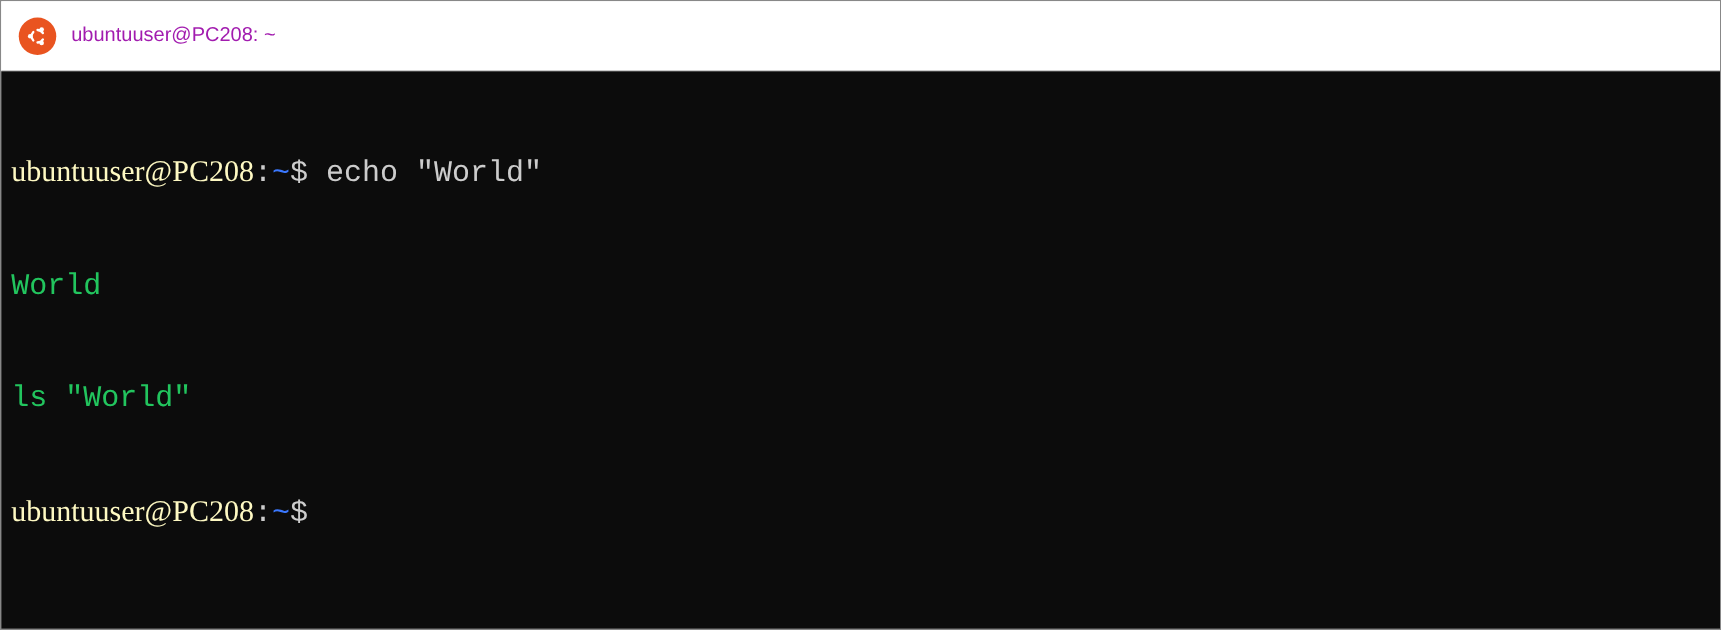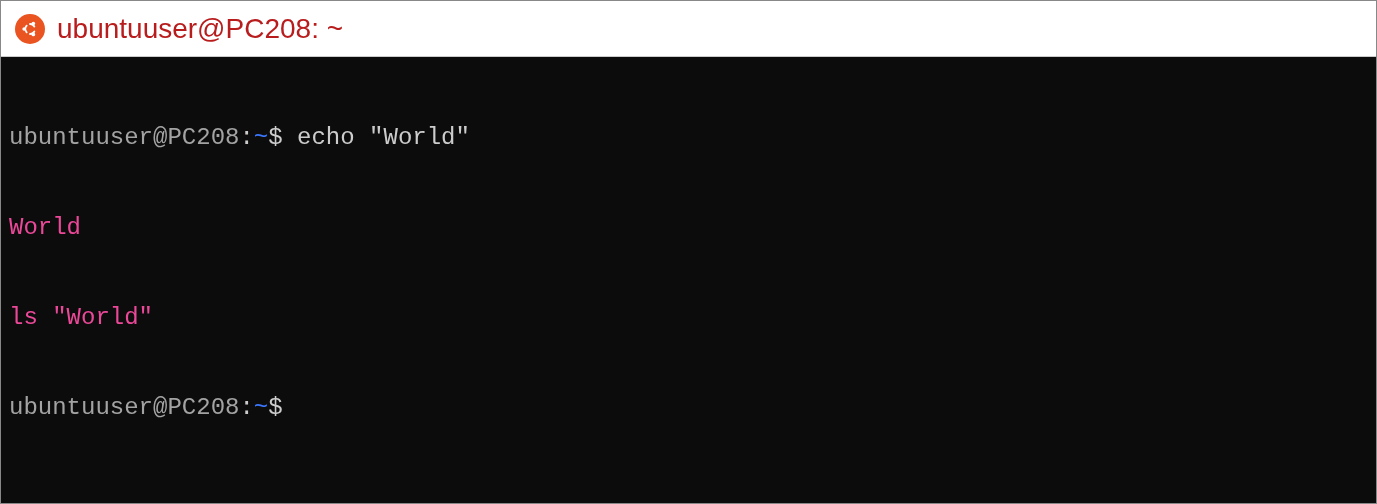--- a/index.html
+++ b/index.html
@@ -39,51 +39,52 @@
       display: flex;
       align-items: center;
       justify-content: center;
       flex-shrink: 0;
     }
     .title-icon svg {
       width: 20px;
       height: 20px;
     }
     .title-text {
-      font-size: 28px;
-      color: #b91c1c;
+      font-size: 16px;
+      color: #a21caf;
     }
     .terminal {
       flex: 1;
       background: #0C0C0C;
       padding: 6px 8px;
       font-family: "Consolas", "Courier New", monospace;
       font-size: 24px;
       line-height: 1.25;
       color: #CCCCCC;
       white-space: pre;
       overflow: hidden;
     }
     .prompt-user {
-      color: #a3a3a3;
+      color: #fef9c3;
+      font-family: Liberation Serif, serif;
     }
     .prompt-colon {
       color: #CCCCCC;
     }
     .prompt-path {
       color: #3B78FF;
     }
     .prompt-dollar {
       color: #CCCCCC;
     }
     .cmd-text {
       color: #CCCCCC;
     }
     .output-text {
-      color: #ec4899;
+      color: #22c55e;
     }
     .line {
       display: block;
     }
   </style>
 </head>
 <body>
 
 <div class="window">
   <div class="titlebar">

